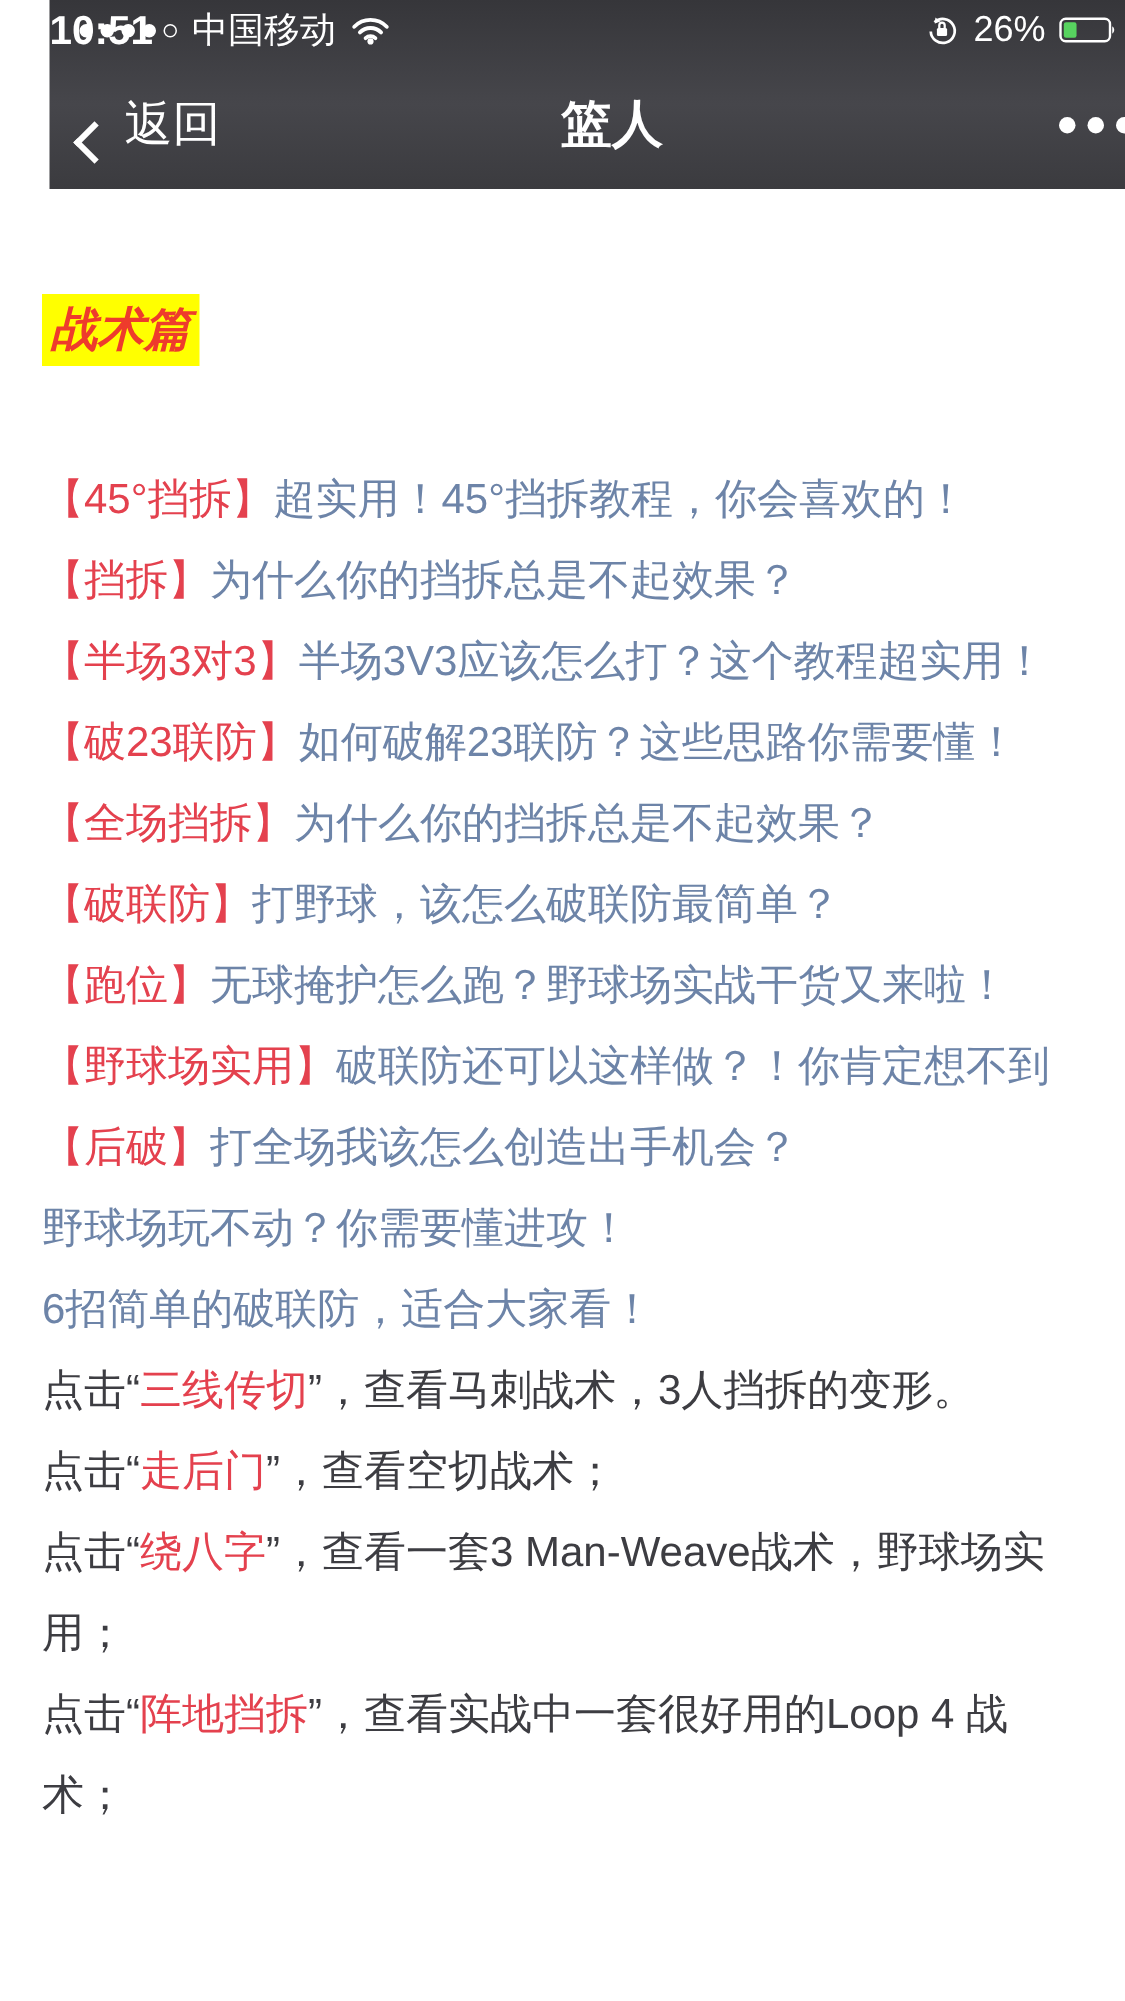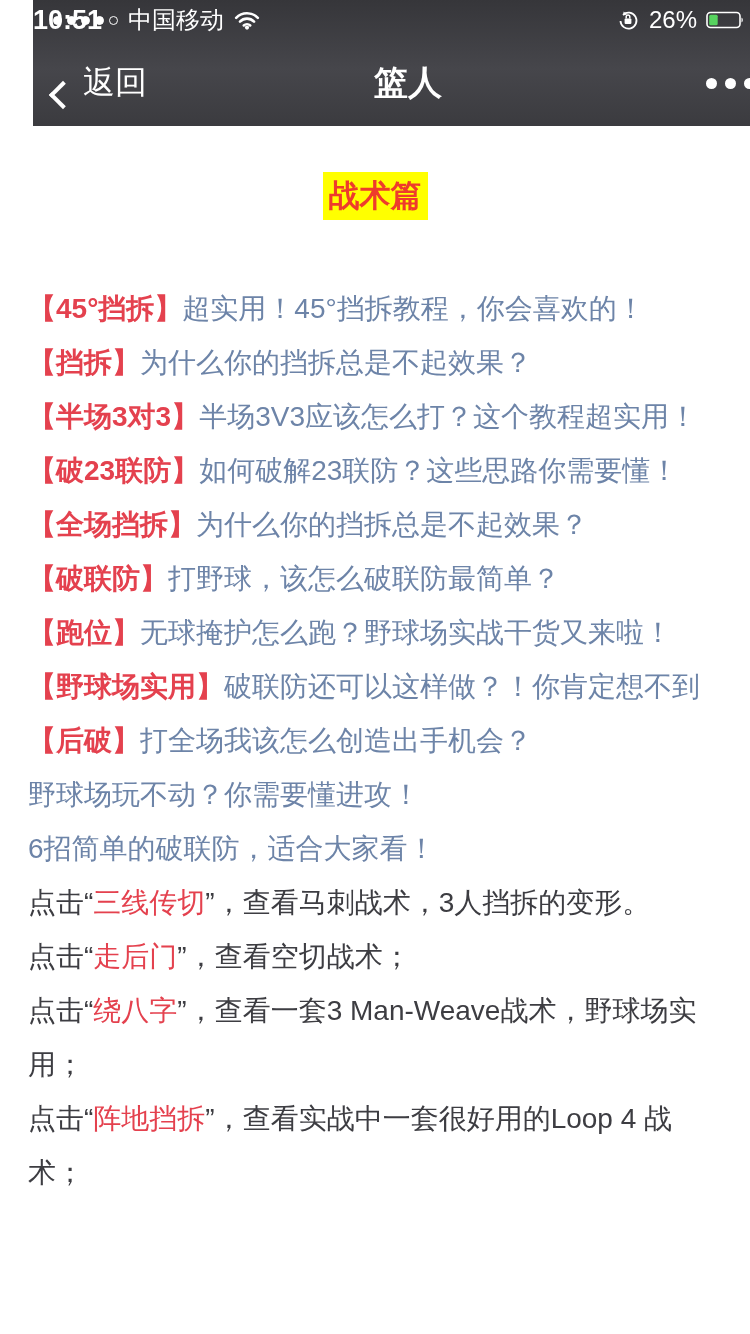--- a/index.html
+++ b/index.html
@@ -21,25 +21,25 @@
   .back-btn { display:flex; align-items:flex-end; margin-left:20px; cursor:pointer; z-index:2; }
   .chevron { width:20px; height:20px; border-left:4px solid #fff; border-bottom:4px solid #fff;
              transform:rotate(45deg); margin-right:10px; }
   .back-label { color:#fff; font-size:32px; }
   .nav-title { position:absolute; left:0; right:0; text-align:center; color:#fff; font-size:34px; font-weight:bold; }
   .more-btn { margin-left:auto; margin-right:28px; display:flex; gap:8px; cursor:pointer; z-index:2; }
   .more-dot { width:11px; height:11px; border-radius:50%; background:#fff; }
 
   
   .content { padding:0 28px; }
-  .article-title-row { text-align:center; margin-top:46px; margin-bottom:62px; }
+  .article-title-row { text-align:left; margin-top:70px; margin-bottom:62px;font-style:italic; }
   .article-title { display:inline-block; font-size:31px; font-weight:bold;
                    color:var(--c-title-red,#ee3b2c); background:var(--c-highlight,#ffff00); padding:3px 6px; }
   .para { font-size:28px; line-height:54px; margin:0; word-break:break-word; }
-  .seg-tag  { color:var(--c-red,#e4414e); font-weight:bold; }
+  .seg-tag  { color:var(--c-red,#e4414e); font-weight:normal; }
   .seg-body { color:var(--c-blue,#6d84a8); }
   .seg-plain{ color:var(--c-dark,#3d3d42); }
   .seg-link { color:var(--c-red,#e4414e); }
 </style>
 </head>
 <body>
 
 <div class="chrome">
 
   <div class="status-bar">

